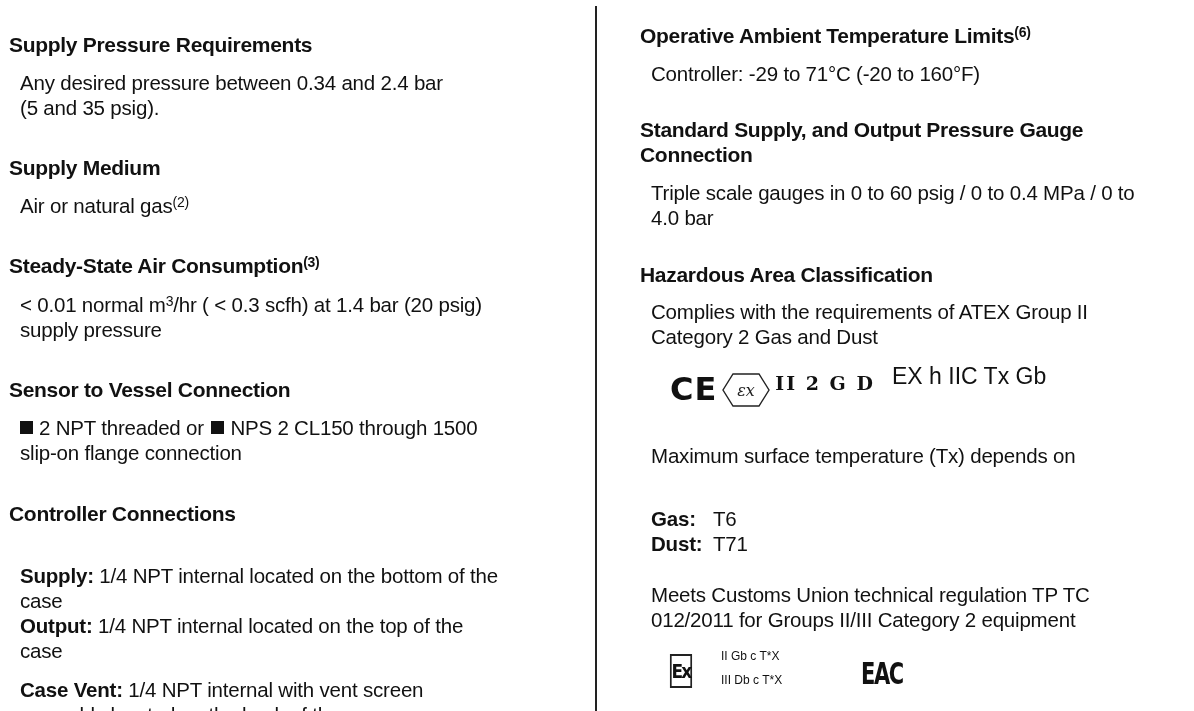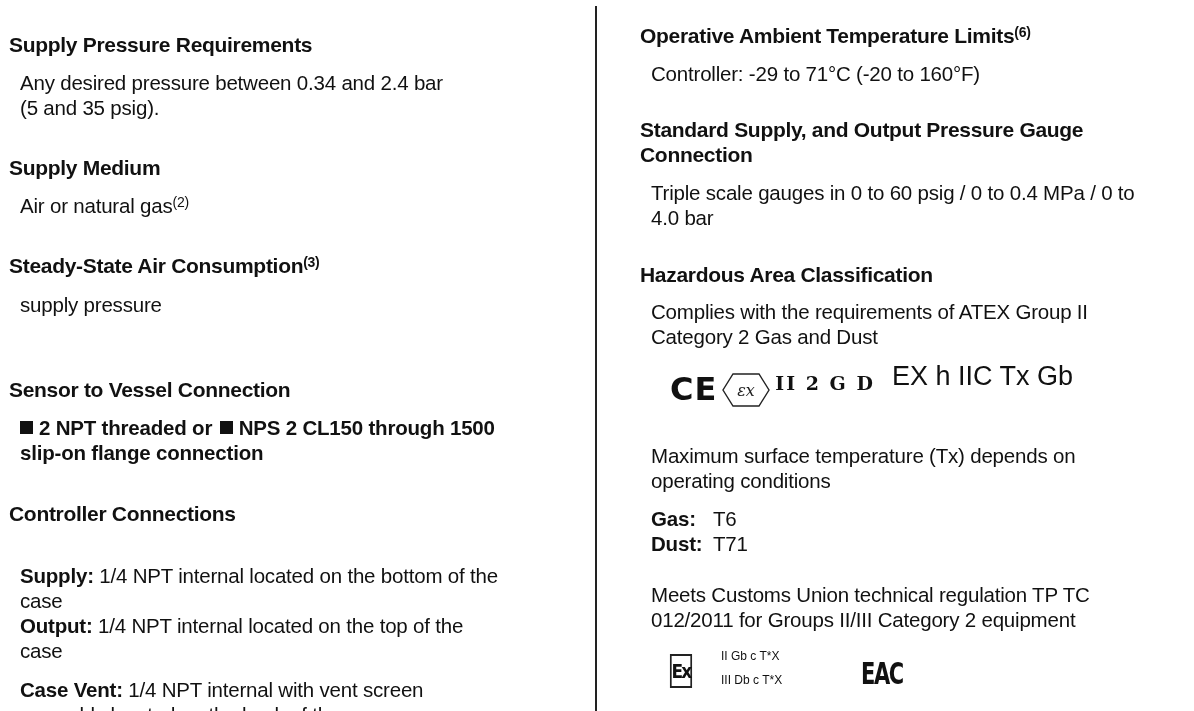--- a/index.html
+++ b/index.html
@@ -119,21 +119,21 @@
       position: absolute;
       font-family: "DejaVu Sans", sans-serif;
       font-weight: bold;
       font-size: 30px;
       letter-spacing: -2px;
       transform: scaleX(0.7);
       transform-origin: left center;
     }
     .marking-lines {
       position: absolute;
-      font-size: 27px;
+      font-size: 23px;
       line-height: 25px;
       white-space: nowrap;
     }
   </style>
 </head>
 <body>
 
 <div class="page">
 
   <div class="col-divider"></div>
@@ -153,27 +153,30 @@
       <span>Supply Medium</span>
     </div>
     <div class="body" style="top:187px;left:11px;">
       <span>Air or natural gas</span><sup>(2)</sup>
     </div>
 
     <div class="heading" style="top:247px;left:0;">
       <span>Steady-State Air Consumption</span><sup>(3)</sup>
     </div>
     <div class="body" style="top:286px;left:11px;">
+      <div>
+        <span>&lt; 0.01 normal m</span><sup>3</sup><span>/hr ( &lt; 0.3 scfh) at 1.4 bar (20 psig)</span>
+      </div>
       <div>supply pressure</div>
     </div>
 
     <div class="heading" style="top:371px;left:0;">
       <span>Sensor to Vessel Connection</span>
     </div>
-    <div class="body" style="top:409px;left:11px;font-weight:bold;">
+    <div class="body" style="top:409px;left:11px;">
       <div>
         <span class="bullet-box"></span><span>2 NPT threaded or</span>
         <span class="bullet-box" style="margin-left:2px;"></span><span>NPS 2 CL150 through 1500</span>
       </div>
       <div>slip-on flange connection</div>
     </div>
 
     <div class="heading" style="top:495px;left:0;">
       <span>Controller Connections</span>
     </div>
@@ -226,21 +229,20 @@
         </svg>
       </span>
       <span class="atex-code">II 2 G D</span>
     </div>
     <div class="marking-lines" style="top:358px;left:252px;">
       <div>EX h IIC Tx Gb</div>
     </div>
 
     <div class="body" style="top:437px;left:11px;">
       <div>Maximum surface temperature (Tx) depends on</div>
-      <div>operating conditions</div>
     </div>
 
     <div class="body" style="top:500px;left:11px;">
       <div>
         <span class="b" style="display:inline-block;width:62px;">Gas:</span><span>T6</span>
       </div>
       <div>
         <span class="b" style="display:inline-block;width:62px;">Dust:</span><span>T71</span>
       </div>
     </div>

